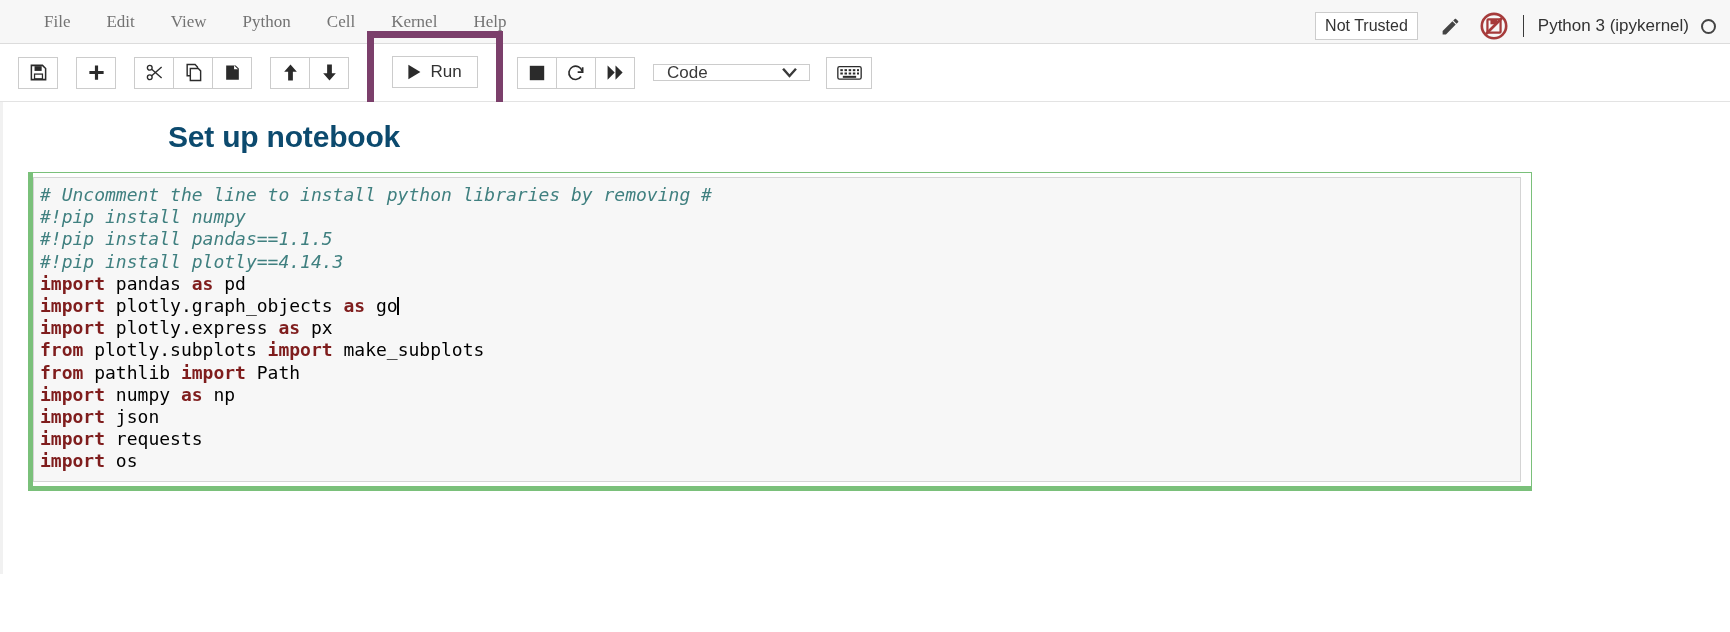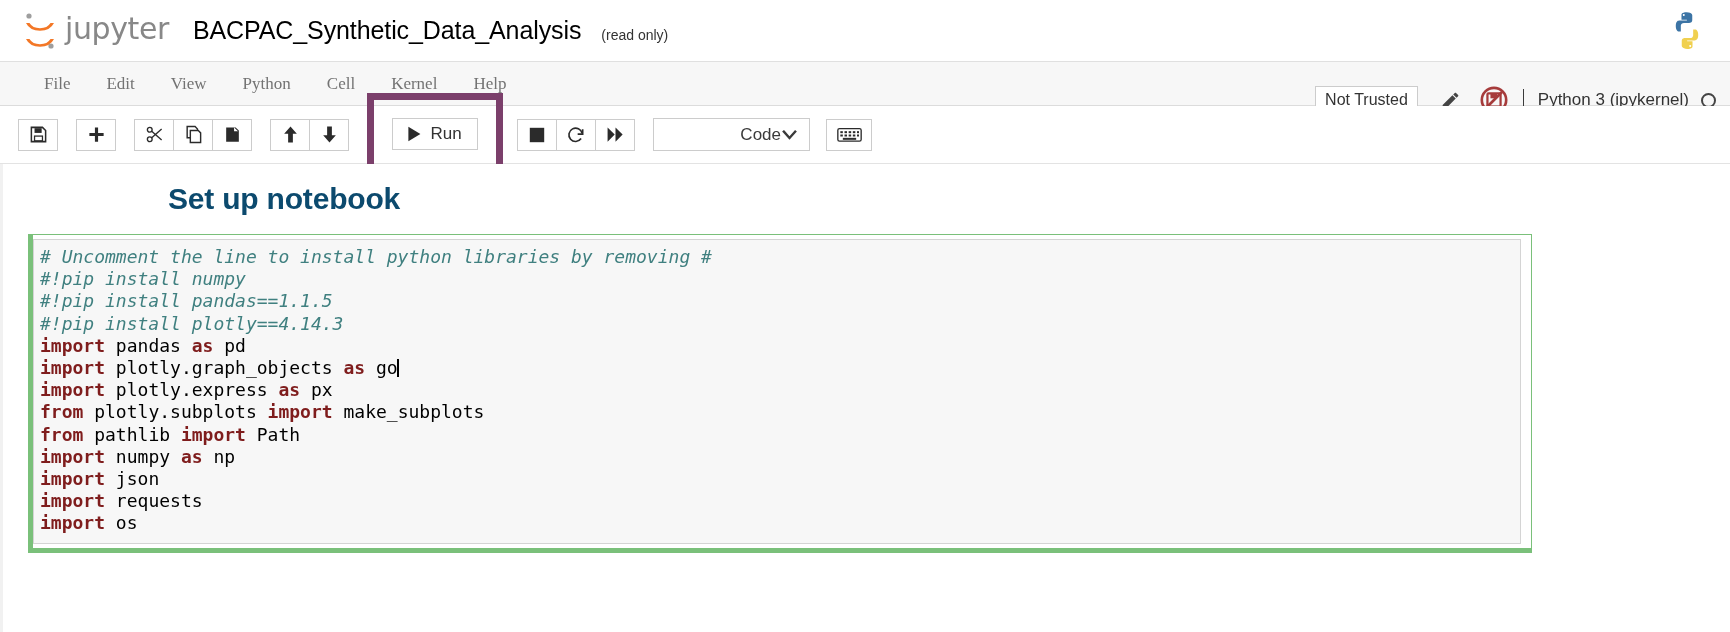--- a/index.html
+++ b/index.html
@@ -67,21 +67,21 @@
     font-size: 17px;
     color: #737373;
     padding: 4px 18px;
     cursor: default;
     white-space: nowrap;
     font-family: Liberation Serif, serif;
   }
   .menu-right {
     position: absolute;
     right: 14px;
-    top: 16px;
+    top: 4px;
     height: 44px;
     display: flex;
     align-items: center;
     gap: 0px;
   }
   .trust-badge {
     font-size: 16px;
     color: #333;
     border: 1px solid #cccccc;
     background: #ffffff;
@@ -141,27 +141,27 @@
     border: 7px solid #7b3f6b;
     padding: 18px;
     background: transparent;
     display: flex;
     align-items: center;
     margin: 0 0 0 0;
     position: relative;
     top: -1px;
   }
   .cell-type-select {
-    height: 33px;
+    height: 17px;
     width: 157px;
     border: 1px solid #cccccc;
     background: #ffffff;
     display: flex;
     align-items: center;
-    justify-content: flex-end;
+    justify-content: space-between;
     padding: 0 11px 0 13px;
     font-size: 17px;
     color: #3a3a3a;
     margin-right: 16px;
   }
   .kb-btn { min-width: 46px; }
 
   
   .nb-body {
     position: relative;
@@ -234,37 +234,20 @@
     left: 0; top: 0; bottom: 0;
     width: 3px;
     background: #f1f1f1;
   }
 </style>
 </head>
 <body>
 
 <div id="app">
 
-  <div class="header">
-    <div class="jup-logo">
-      <svg class="jup-mark" viewBox="0 0 36 40">
-        <circle cx="7" cy="5" r="2.6" fill="#9e9e9e"></circle>
-        <circle cx="29" cy="35" r="2.6" fill="#9e9e9e"></circle>
-        <path d="M4,12 A15,12 0 0 0 32,12 L28.5,12 A11.6,9 0 0 1 7.5,12 Z" fill="#f37726"></path>
-        <path d="M32,28 A15,12 0 0 1 4,28 L7.5,28 A11.6,9 0 0 0 28.5,28 Z" fill="#f37726"></path>
-      </svg>
-      <span class="jup-word">jupyter</span>
-    </div>
-    <span class="nb-title">BACPAC_Synthetic_Data_Analysis</span>
-    <span class="readonly">(read only)</span>
-    <svg class="py-logo" viewBox="0 0 64 64">
-      <path d="M31.6,4 C23,4 23.6,7.8 23.6,7.8 l0,7.9 8.2,0 0,1.2 -11.4,0 c0,0 -5.5,-0.6 -5.5,8.1 0,8.7 4.8,8.4 4.8,8.4 l2.9,0 0,-8.2 c0,0 -0.2,-4.8 4.7,-4.8 l8.1,0 c0,0 4.6,0.1 4.6,-4.4 l0,-7.4 C39.9,8.5 40,4 31.6,4 Z M27.1,7 c0.8,0 1.5,0.7 1.5,1.5 0,0.8 -0.7,1.5 -1.5,1.5 -0.8,0 -1.5,-0.7 -1.5,-1.5 C25.6,7.7 26.3,7 27.1,7 Z" fill="#3c74a5"></path>
-      <path d="M32.4,60 C41,60 40.4,56.2 40.4,56.2 l0,-7.9 -8.2,0 0,-1.2 11.4,0 c0,0 5.5,0.6 5.5,-8.1 0,-8.7 -4.8,-8.4 -4.8,-8.4 l-2.9,0 0,8.2 c0,0 0.2,4.8 -4.7,4.8 l-8.1,0 c0,0 -4.6,-0.1 -4.6,4.4 l0,7.4 C24.1,55.5 24,60 32.4,60 Z M36.9,57 c-0.8,0 -1.5,-0.7 -1.5,-1.5 0,-0.8 0.7,-1.5 1.5,-1.5 0.8,0 1.5,0.7 1.5,1.5 C38.4,56.3 37.7,57 36.9,57 Z" fill="#f0d04f"></path>
-    </svg>
-  </div>
 
   <div class="menubar">
     <div class="menu-item">File</div>
     <div class="menu-item">Edit</div>
     <div class="menu-item">View</div>
     <div class="menu-item">Python</div>
     <div class="menu-item">Cell</div>
     <div class="menu-item">Kernel</div>
     <div class="menu-item">Help</div>
 

